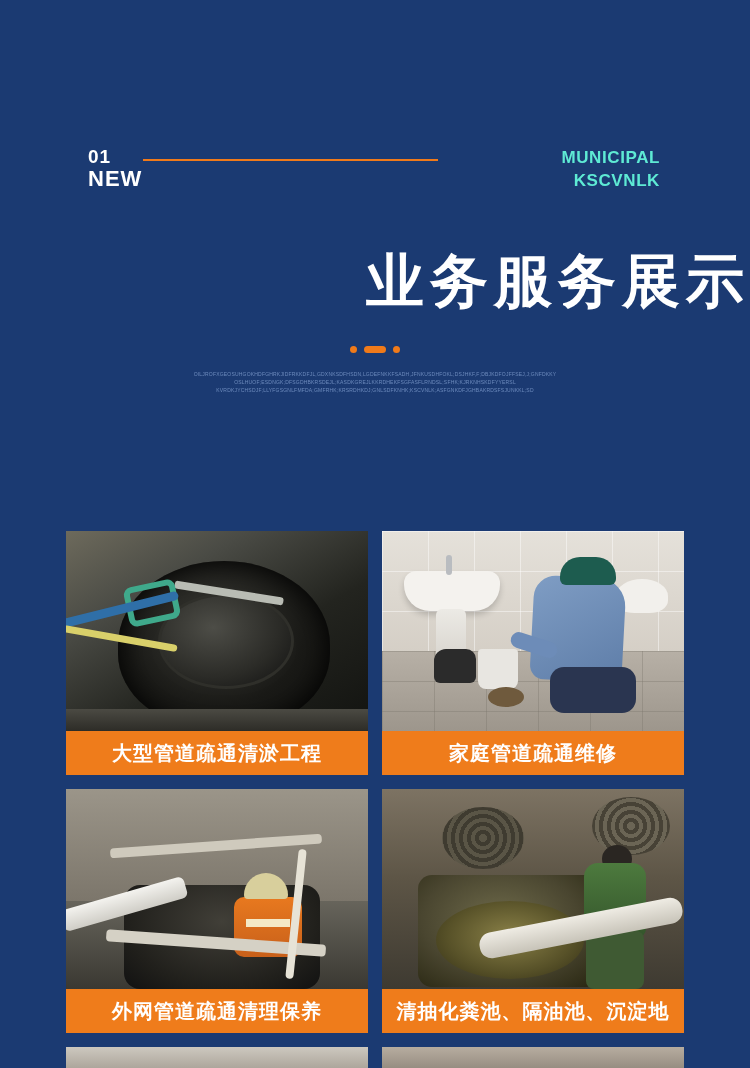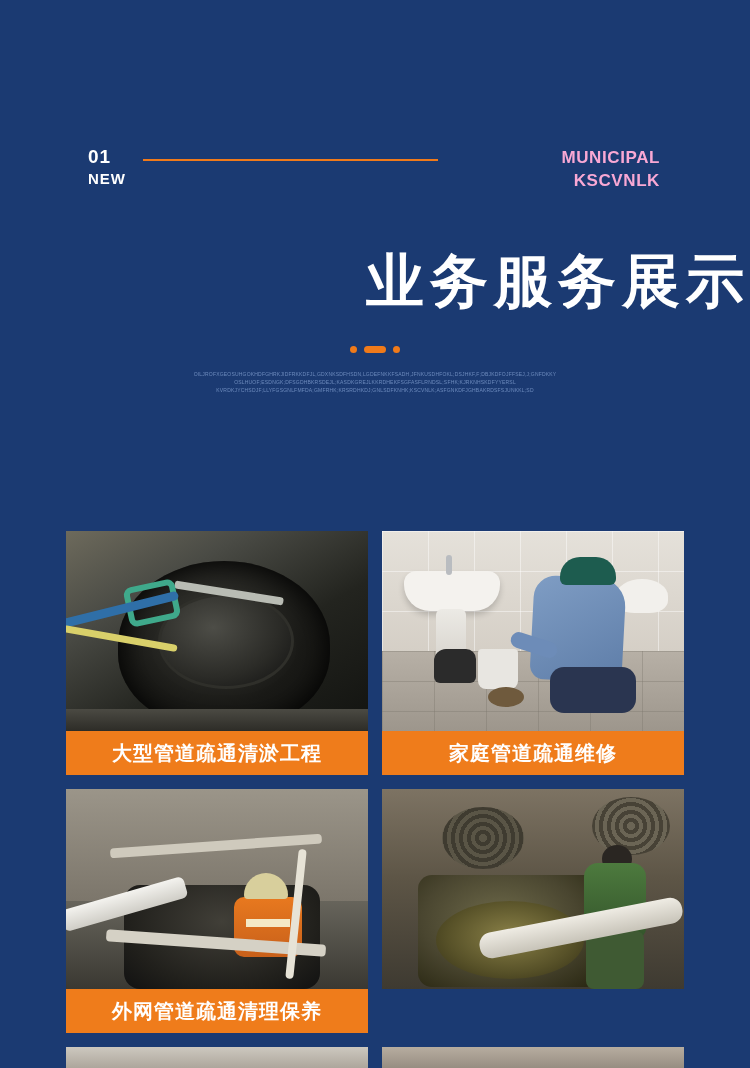--- a/index.html
+++ b/index.html
@@ -29,35 +29,35 @@
   .num-block {
     position: absolute;
     left: 88px;
     top: 0;
     color: #ffffff;
     font-weight: bold;
     font-size: 19px;
     line-height: 22px;
     letter-spacing: 1px;
   }
-  .num-block .n2 { font-size: 15px; }
+  .num-block .n2 { font-size: 22px; }
   .head-rule {
     position: absolute;
     left: 143px;
     top: 13px;
     width: 295px;
     height: 2px;
     background: #f07a1a;
   }
   .head-right {
     position: absolute;
     right: 90px;
     top: 0;
     text-align: right;
-    color: #f9a8d4;
+    color: #5eead4;
     font-weight: bold;
     font-size: 17px;
     line-height: 23px;
     letter-spacing: 0.6px;
   }
 
   
   .main-title {
     position: absolute;
     top: 243px;
@@ -435,20 +435,21 @@
           <div class="tankmouth"></div>
           <div class="sludge"></div>
           <div class="lid"></div>
           <div class="lid2"></div>
           <div class="head"></div>
           <div class="worker"></div>
           <div class="legs"></div>
           <div class="hose"></div>
         </div>
       </div>
+      <div class="caption">清抽化粪池、隔油池、沉淀地</div>
     </div>
 
     <div class="card partial">
       <div class="thumb">
         <div class="ph p5"></div>
       </div>
     </div>
 
     <div class="card partial">
       <div class="thumb">

